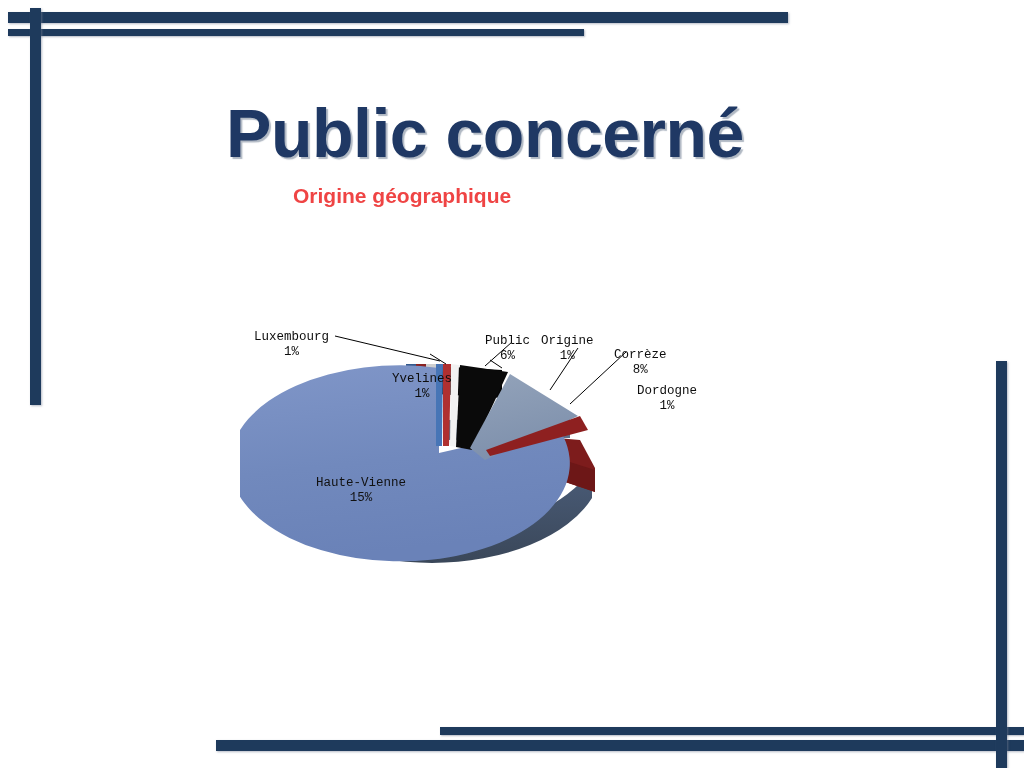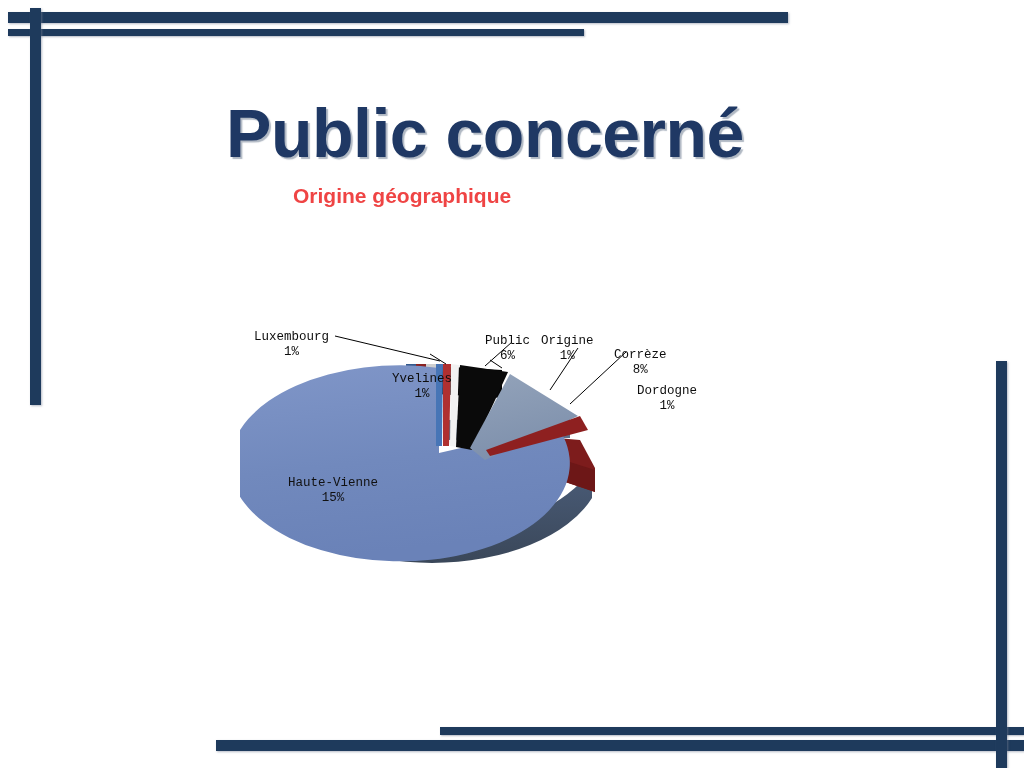--- a/index.html
+++ b/index.html
@@ -219,19 +219,19 @@
     <div class="pie-label" style="left:374px; top:28px;">
       <span class="lbl-name">Corrèze</span>
       <span class="lbl-pct">8%</span>
     </div>
 
     <div class="pie-label" style="left:361px; top:64px;margin-left:36px;">
       <span class="lbl-name">Dordogne</span>
       <span class="lbl-pct">1%</span>
     </div>
 
-    <div class="pie-label on-pie" style="left:48px; top:156px;">
+    <div class="pie-label on-pie" style="left:76px; top:156px;">
       <span class="lbl-name">Haute-Vienne</span>
       <span class="lbl-pct">15%</span>
     </div>
 
   </div>
 </div>
 
 </body></html>

